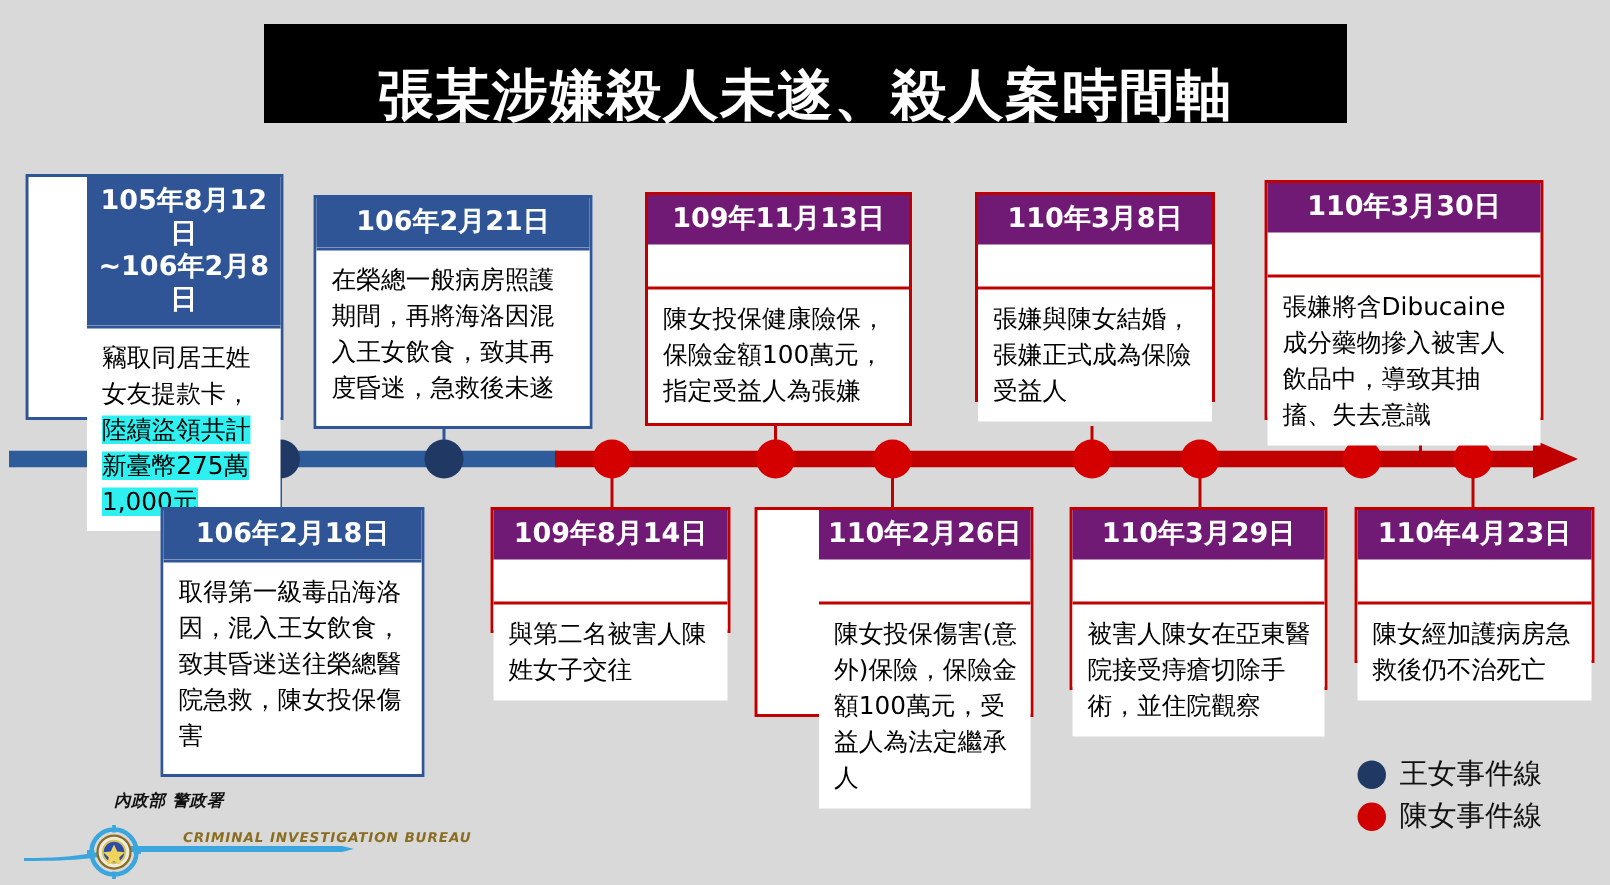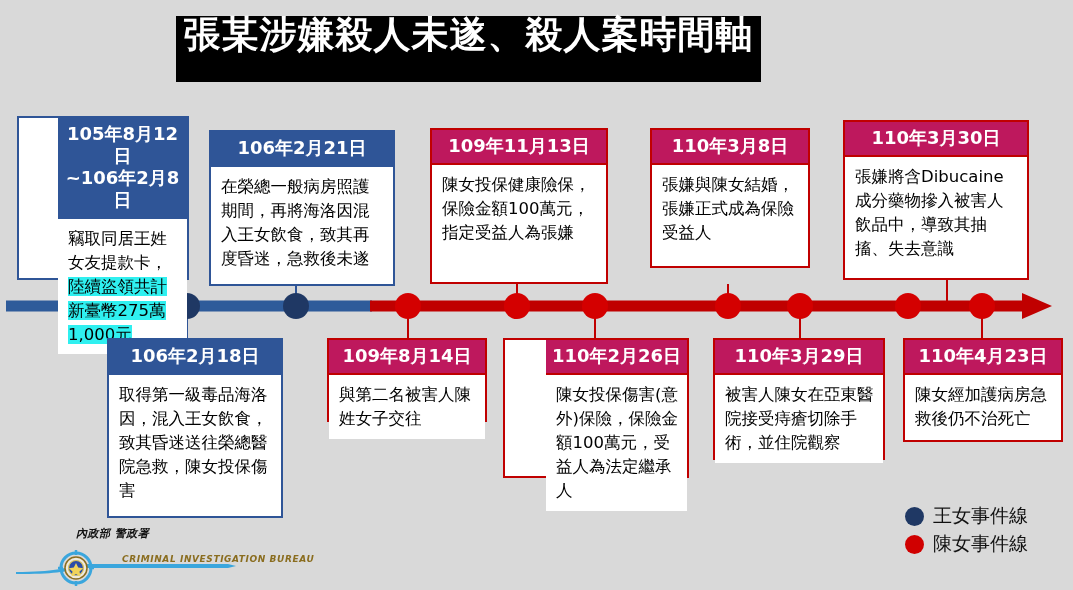--- a/index.html
+++ b/index.html
@@ -13,25 +13,25 @@
     position: relative;
     overflow: hidden;
     font-family: "DejaVu Sans", "Liberation Sans", sans-serif;
   }
 
   
   #title-banner {
     position: absolute;
     left: 176px;
     top: 16px;
-    width: 585px;
+    width: 722px;
     height: 66px;
     background: #000000;
     display: flex;
-    align-items: flex-start;
+    align-items: flex-end;
     justify-content: center;
   }
   #title-banner .title-text {
     color: #ffffff;
     font-size: 37px;
     font-weight: bold;
     letter-spacing: 1px;
     line-height: 1;
     white-space: nowrap;
   }
@@ -63,37 +63,37 @@
   .card-header {
     color: #ffffff;
     font-weight: bold;
     font-size: 18px;
     text-align: center;
     padding: 5px 4px 6px 4px;
     line-height: 1.22;
     white-space: pre-line;
   }
   .card.blue .card-header { background: #2f5597; }
-  .card.red  .card-header { background: #be185d; }
+  .card.red  .card-header { background: #701a75; }
 
   .card-body {
     background: #ffffff;
     color: #000000;
     font-size: 16.5px;
     line-height: 1.45;
     padding: 8px 9px 8px 10px;
     flex: 1;
     text-align: left;
     letter-spacing: 0px;
   }
   .card-body .hl {
     background: #2ff0f0;
   }
   .card.blue .card-body { border-top: 2px solid #2f5597; }
-  .card.red  .card-body { border-top: 2px solid #c00000; }
+  .card.red  .card-body { border-top: 2px solid #c00000; margin-top: 28px; }
 
   
   #legend {
     position: absolute;
     left: 905px;
     top: 502px;
     width: 160px;
   }
   .legend-row {
     display: flex;

